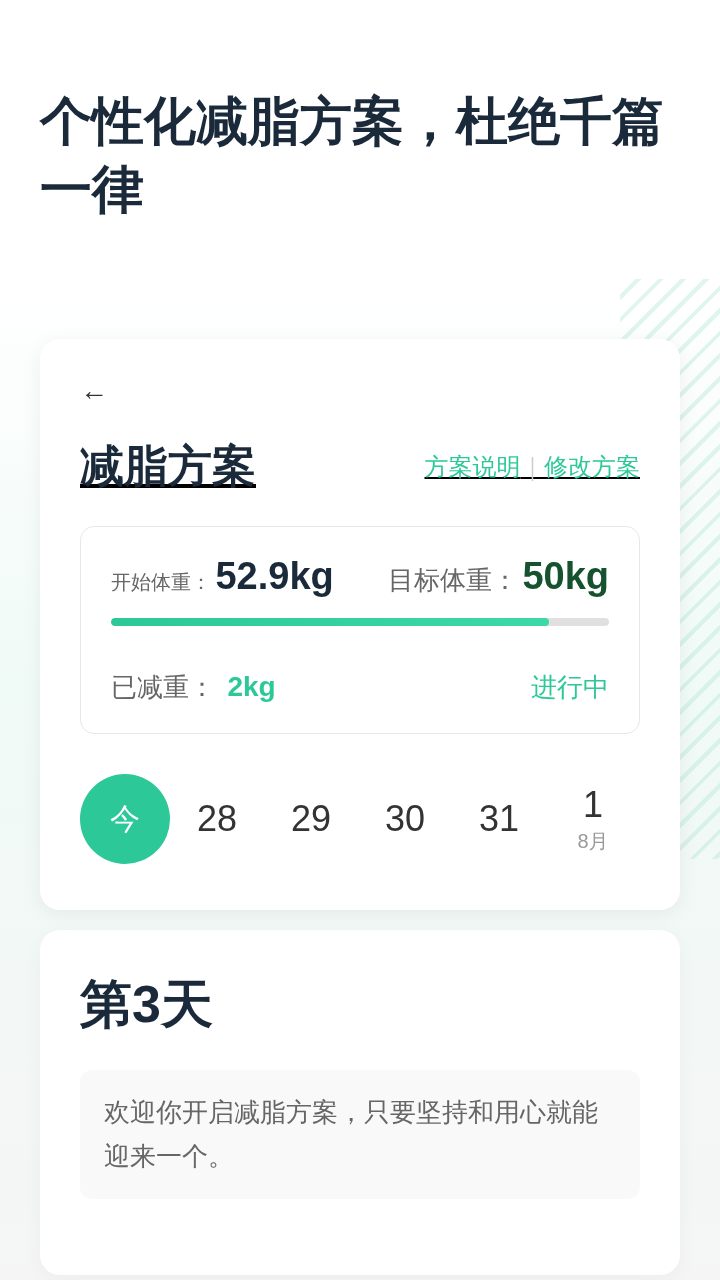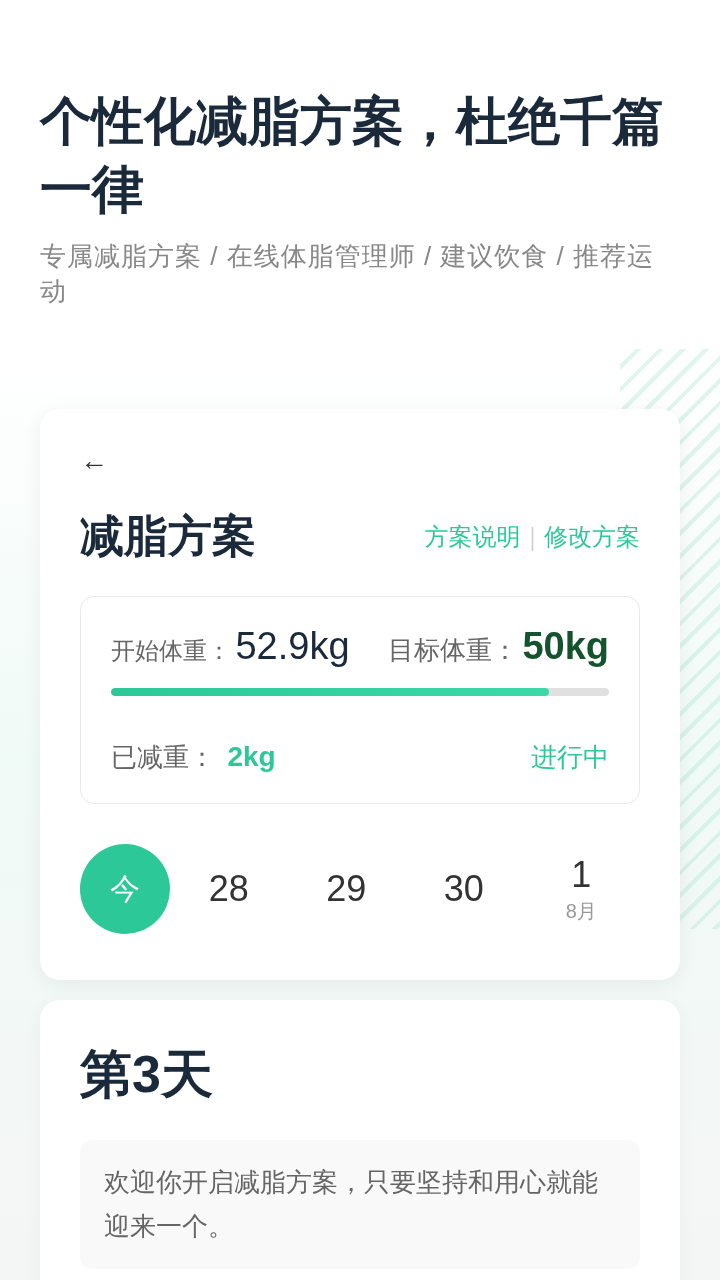--- a/index.html
+++ b/index.html
@@ -92,20 +92,21 @@
       align-items: center;
       font-size: 28px;
       color: #333;
     }
 
     .card-header {
       display: flex;
       align-items: center;
       justify-content: space-between;
       margin-bottom: 30px;
+      text-decoration: underline;
     }
     .card-title {
       font-size: 44px;
       font-weight: 700;
       color: #1a2a3a;
     }
     .card-actions {
       display: flex;
       align-items: center;
       gap: 0;
@@ -123,26 +124,26 @@
       padding: 28px 30px;
       margin-bottom: 20px;
     }
     .weight-row {
       display: flex;
       justify-content: space-between;
       align-items: center;
       margin-bottom: 20px;
     }
     .weight-label {
-      font-size: 24px;
+      font-size: 20px;
       color: #666;
     }
     .weight-value {
       font-size: 38px;
-      font-weight: 400;
+      font-weight: 700;
       color: #1a2a3a;
     }
     .weight-label-right {
       font-size: 26px;
       color: #666;
     }
     .weight-value-right {
       font-size: 38px;
       font-weight: 600;
       color: #14532d;
@@ -257,21 +258,20 @@
       background: #f9f9f9;
       border-radius: 12px;
       margin-bottom: 36px;
     }
   </style>
 </head>
 <body>
 
 <div class="header-section">
   <h1 class="main-title">个性化减脂方案，杜绝千篇一律</h1>
-  <p class="sub-title">专属减脂方案 / 在线体脂管理师 / 建议饮食 / 推荐运动</p>
 </div>
 
 <div class="wave-bg">
 
   <div class="stripe-decoration"></div>
 
   <div class="card">
 
     
     <div class="back-btn">
@@ -322,20 +322,23 @@
         <div class="date-item">
           <span>28</span>
         </div>
         <div class="date-item">
           <span>29</span>
         </div>
         <div class="date-item">
           <span>30</span>
         </div>
         <div class="date-item">
+          <span>31</span>
+        </div>
+        <div class="date-item">
           <span>1</span>
           <span class="date-month">8月</span>
         </div>
       </div>
 
   </div>
 
   <div class="day-section">
 
     <div class="day-header">

